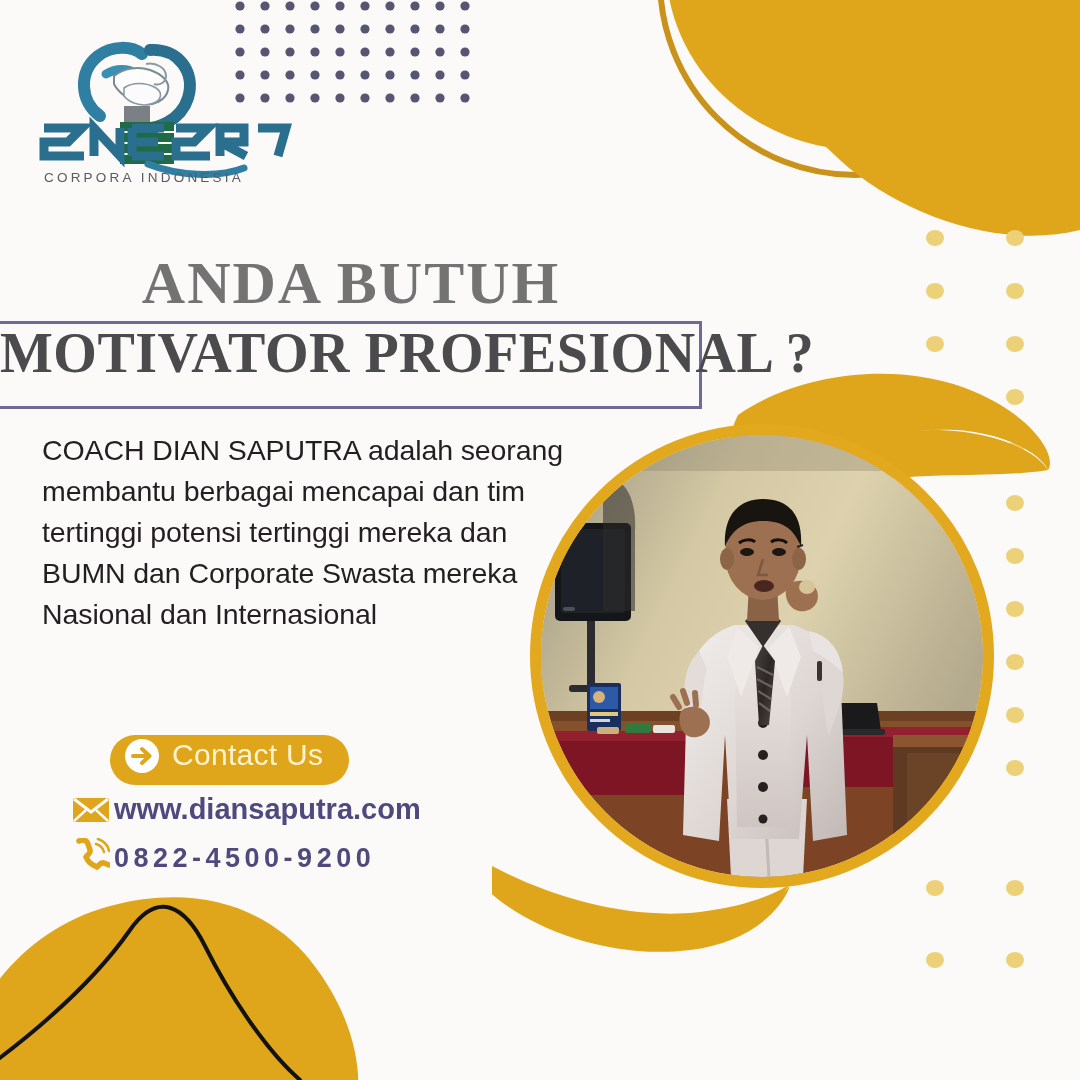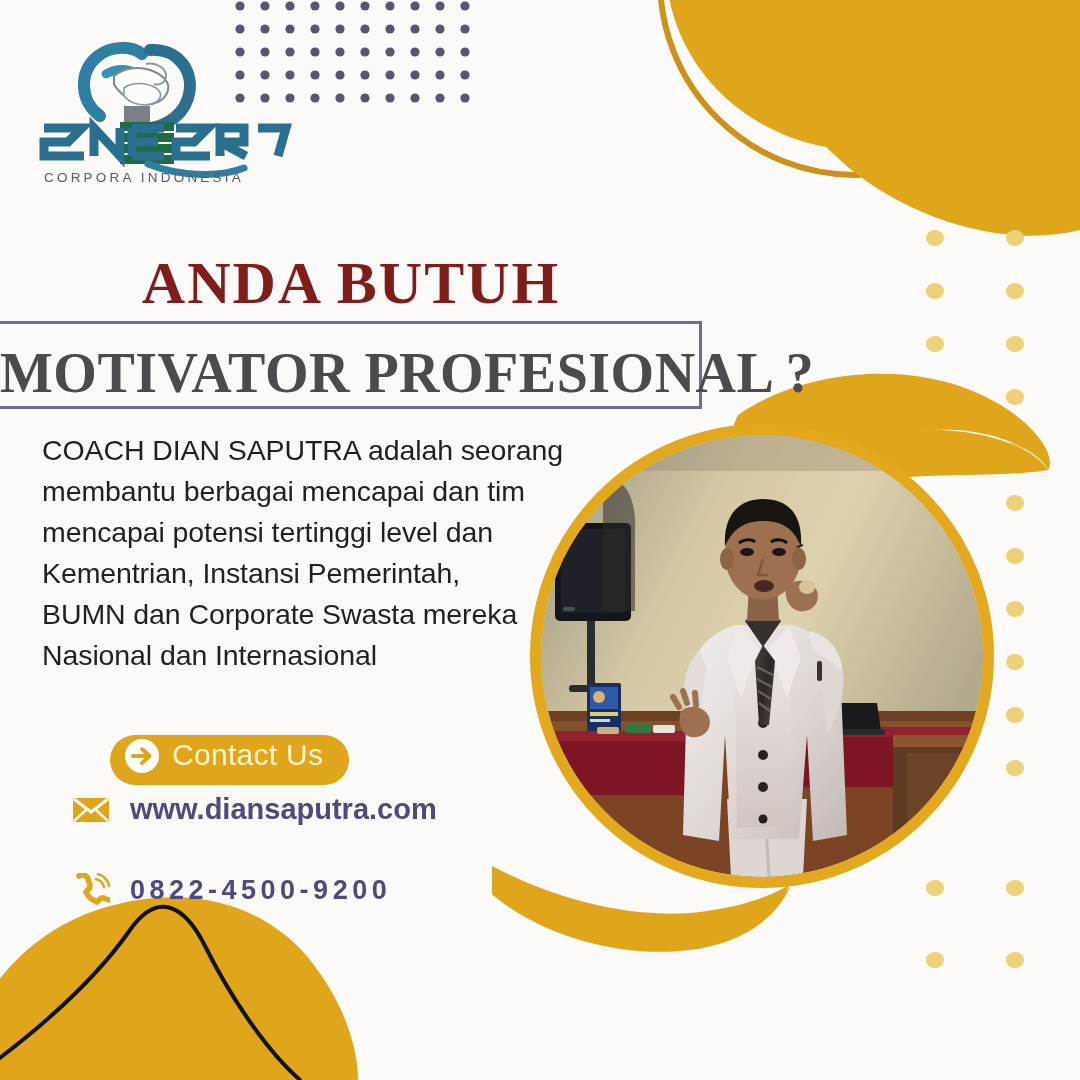--- a/index.html
+++ b/index.html
@@ -39,37 +39,37 @@
   #headline-1 {
     position: absolute;
     left: 0;
     top: 253px;
     width: 702px;
     text-align: center;
     font-family: "Liberation Serif", "DejaVu Serif", serif;
     font-weight: bold;
     font-size: 60px;
     letter-spacing: 2px;
-    color: #7f1d1d;
+    color: #737373;
     line-height: 1;
   }
   #headline-box {
     position: absolute;
     left: -6px;
     top: 321px;
     width: 708px;
     height: 88px;
     border: 3px solid #6f6a97;
     box-sizing: border-box;
     background: transparent;
   }
   #headline-2 {
     position: absolute;
     left: 0;
-    top: 340px;
+    top: 320px;
     width: 708px;
     text-align: left;
     font-family: "Liberation Serif", "DejaVu Serif", serif;
     font-weight: bold;
     font-size: 56px;
     letter-spacing: 0.5px;
     color: #4b4b4d;
     line-height: 66px;
     white-space: nowrap;
   }
@@ -109,25 +109,25 @@
     letter-spacing: 0.3px;
     line-height: 1;
     padding-bottom: 3px;
   }
 
   
   .contact-row {
     position: absolute;
     left: 72px;
     display: flex;
-    align-items: center;
-    gap: 20px;
+    align-items: flex-end;
+    gap: 4px;
   }
   #row-web  { top: 795px; }
-  #row-phone{ top: 838px; margin-top: 35px; }
+  #row-phone{ top: 838px; }
   .contact-text {
     font-size: 29px;
     font-weight: bold;
     color: #4e4a7d;
     line-height: 1;
   }
   #phone-text { letter-spacing: 4.5px; font-size: 27px; }
   .contact-icon { display: block; flex: 0 0 auto; }
 
   
@@ -312,22 +312,21 @@
     </svg>
   </div>
 
   <div id="headline-1">ANDA BUTUH</div>
   <div id="headline-box"></div>
   <div id="headline-2">MOTIVATOR PROFESIONAL ?</div>
 
   <div id="body-copy">
     <span class="ln">COACH DIAN SAPUTRA adalah seorang</span>
     <span class="ln">membantu berbagai mencapai dan tim</span>
-    <span class="ln">mencapai potensi tertinggi level dan</span>
-    <span class="ln">Kementrian, Instansi Pemerintah,</span>
+    <span class="ln">tertinggi potensi tertinggi mereka dan</span>
     <span class="ln">BUMN dan Corporate Swasta mereka</span>
     <span class="ln">Nasional dan Internasional</span>
   </div>
 
   <button id="contact-btn">
     <svg id="contact-arrow-icon" width="36" height="36" viewBox="0 0 36 36" xmlns="http://www.w3.org/2000/svg">
       <circle cx="18" cy="18" r="17" fill="#ffffff"></circle>
       <path d="M9 18 L24 18" stroke="#dfa61c" stroke-width="4" stroke-linecap="round"></path>
       <path d="M18 11 L25.5 18 L18 25" fill="none" stroke="#dfa61c" stroke-width="4" stroke-linecap="round" stroke-linejoin="round"></path>
     </svg>

